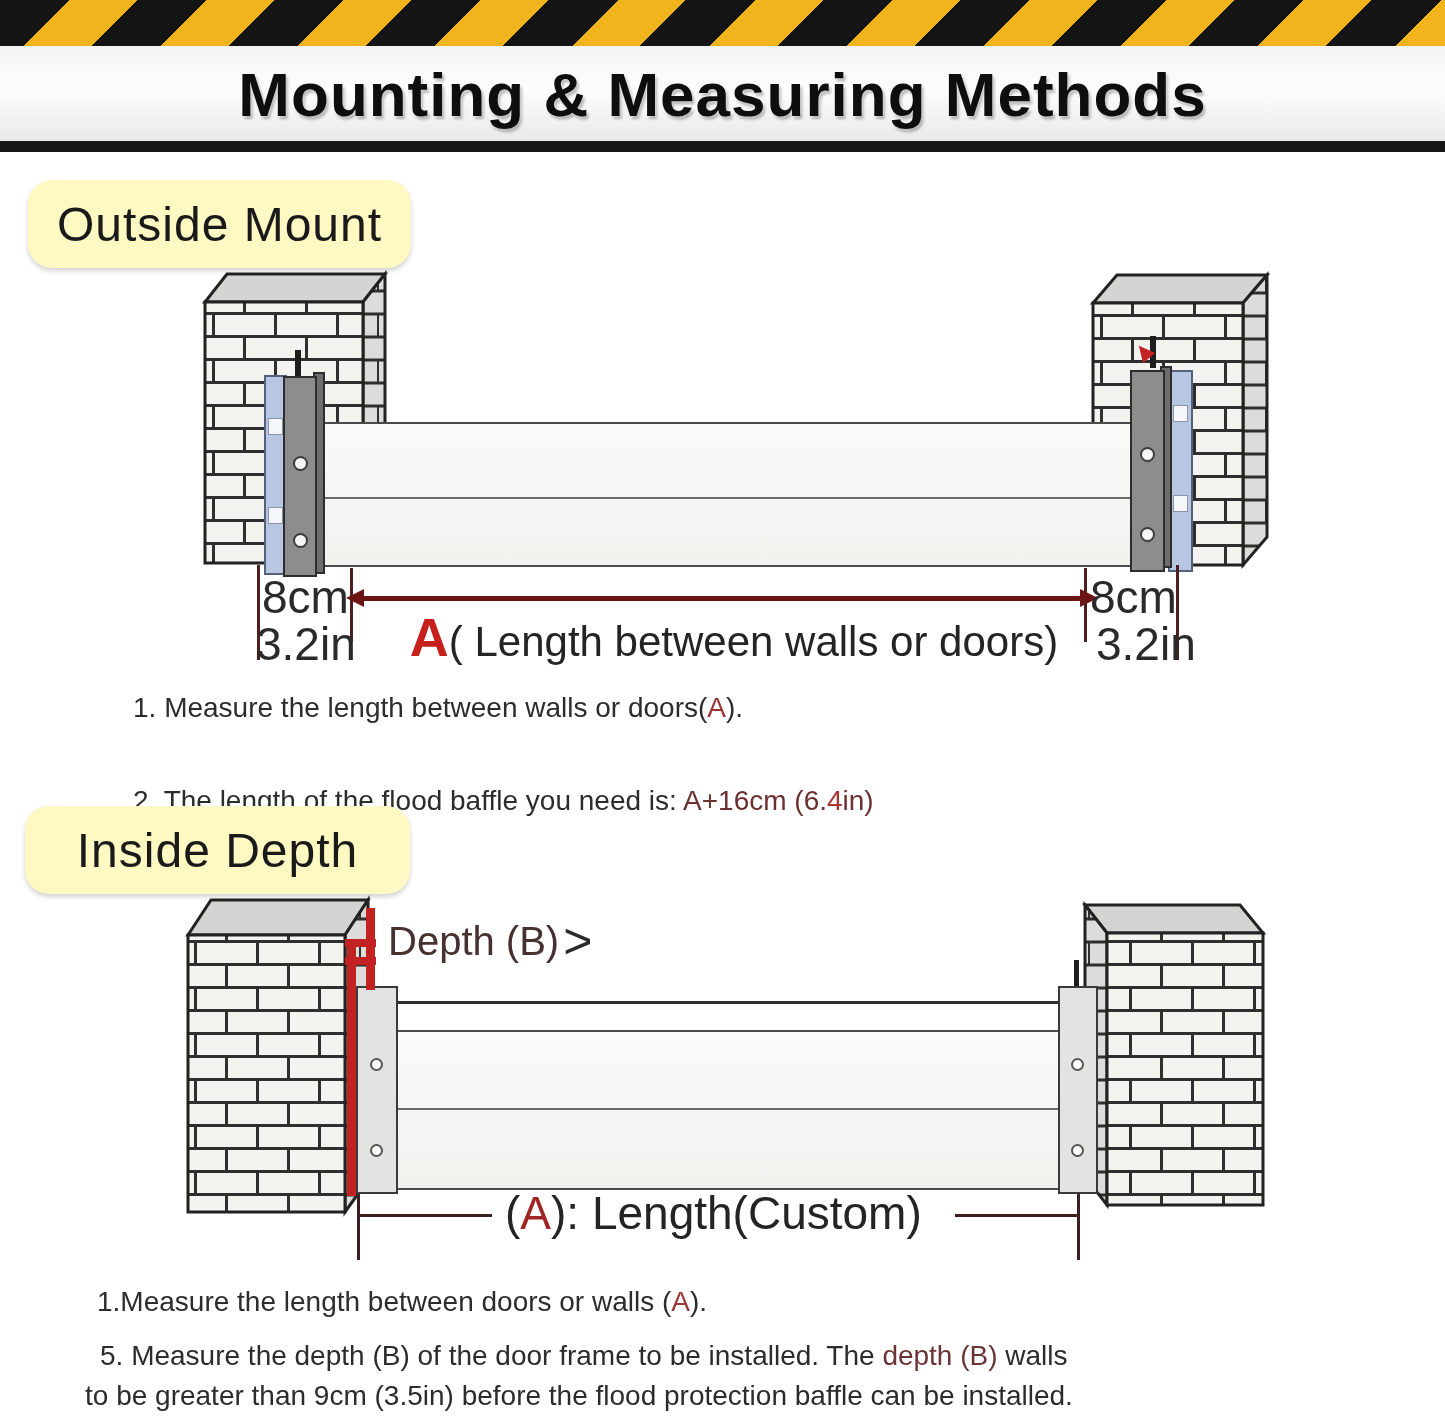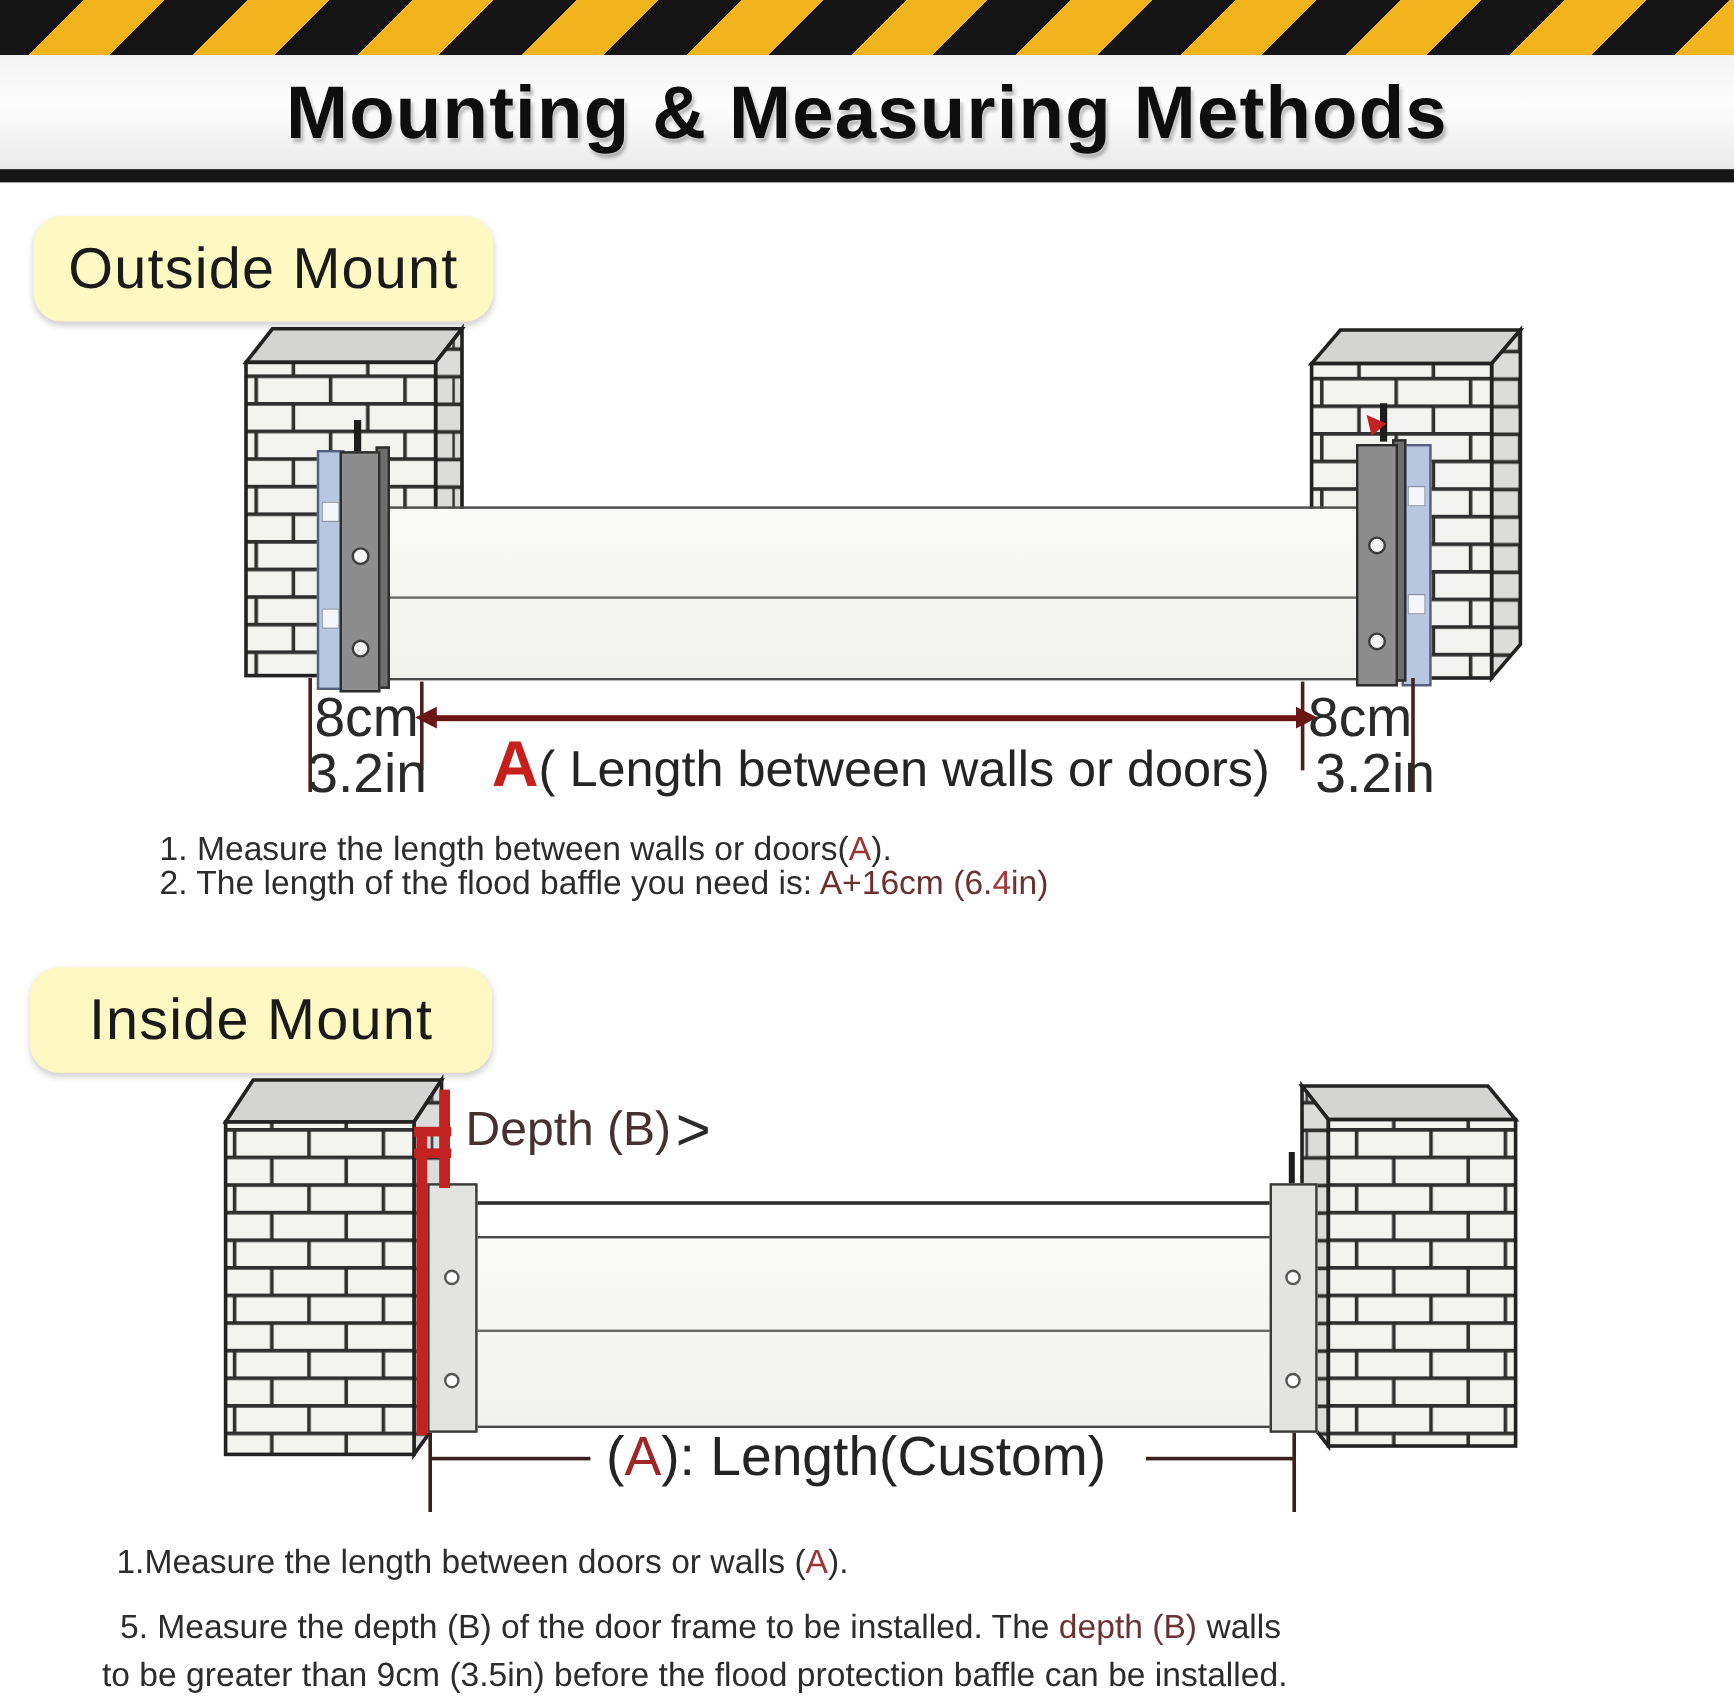--- a/index.html
+++ b/index.html
@@ -66,21 +66,21 @@
   #ah-r{left:1080px;top:589px;border-left:18px solid #6b1515;}
   .mnum{font-size:46px;color:#2a2a2a;}
   #m8l{left:262px;top:570px;} #m32l{left:256px;top:617px;}
   #m8r{left:1090px;top:570px;} #m32r{left:1096px;top:617px;}
   #mlabel{left:374px;top:606px;width:720px;text-align:center;font-size:42px;color:#242424;}
   #mlabel .bigA{font-size:54px;font-weight:700;color:#c5201c;}
 
   
   .step{font-size:28px;color:#2c2c2c;white-space:nowrap;}
   #so1{left:133px;top:692px;}
-  #so2{left:133px;top:720px;}
+  #so2{left:133px;top:785px;}
   .redA{color:#9c3535;}
   .mrn{color:#6b3030;}
   .mrnB{color:#a83434;}
 
   
   .red{background:#c32222;}
   #rd-back{left:347px;top:944px;width:9px;height:252px;z-index:1;}
   #rd-bar2{left:366px;top:908px;width:9px;height:82px;z-index:4;}
   #rd-c1{left:345px;top:939px;width:31px;height:8px;z-index:4;}
   #rd-c2{left:345px;top:957px;width:31px;height:8px;z-index:4;}
@@ -198,21 +198,21 @@
   </div>
 
   <div class="abs step" id="so1">
     <span>1. Measure the length between walls or doors(</span><span class="redA">A</span><span>).</span>
   </div>
   <div class="abs step" id="so2">
     <span>2. The length of the flood baffle you need is: </span><span class="mrn">A+16cm (6.</span><span class="mrnB">4</span><span class="mrn">in)</span>
   </div>
 
   <div class="abs badge" id="badge-in">
-    <span>Inside Mount</span>
+    <span>Inside Depth</span>
   </div>
 
   <svg class="pillar" style="left:180px;top:894px" width="196" height="326" viewBox="0 0 196 326">
     <polygon points="8,41 165,41 188,6 31,6" fill="#d4d4d2" stroke="#222" stroke-width="3"></polygon>
     <polygon points="165,41 188,6 188,286 165,318" fill="url(#sideb)" stroke="#222" stroke-width="3"></polygon>
     <rect x="8" y="41" width="157" height="277" fill="url(#brick)" stroke="#222" stroke-width="3"></rect>
   </svg>
   <svg class="pillar" style="left:1053px;top:894px" width="217" height="317" viewBox="0 0 217 317">
     <polygon points="54,39 210,39 187,11 32,11" fill="#d4d4d2" stroke="#222" stroke-width="3"></polygon>
     <polygon points="54,39 32,11 32,283 54,311" fill="url(#sideb)" stroke="#222" stroke-width="3"></polygon>

